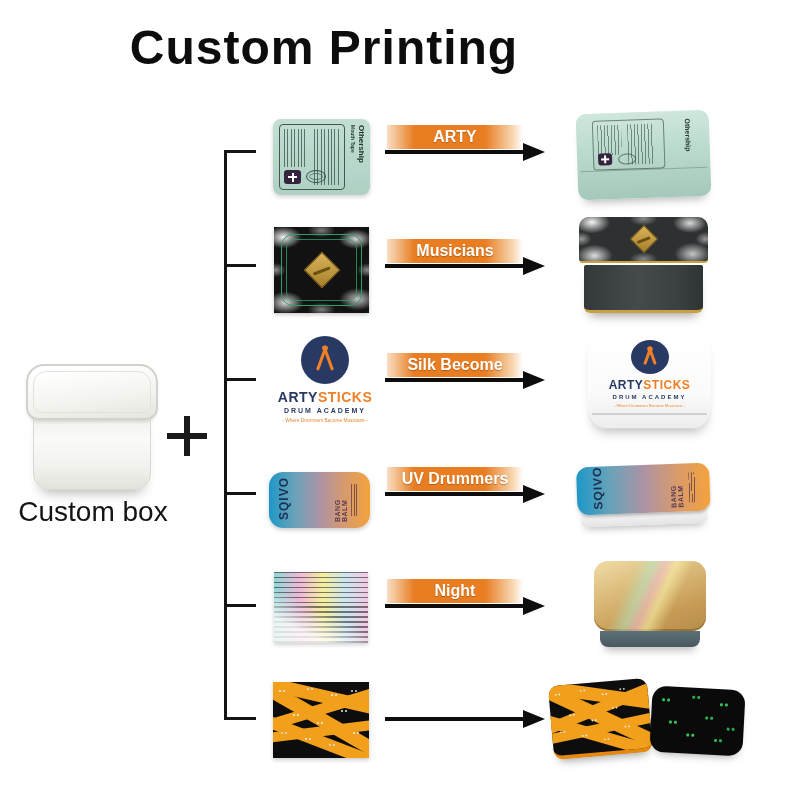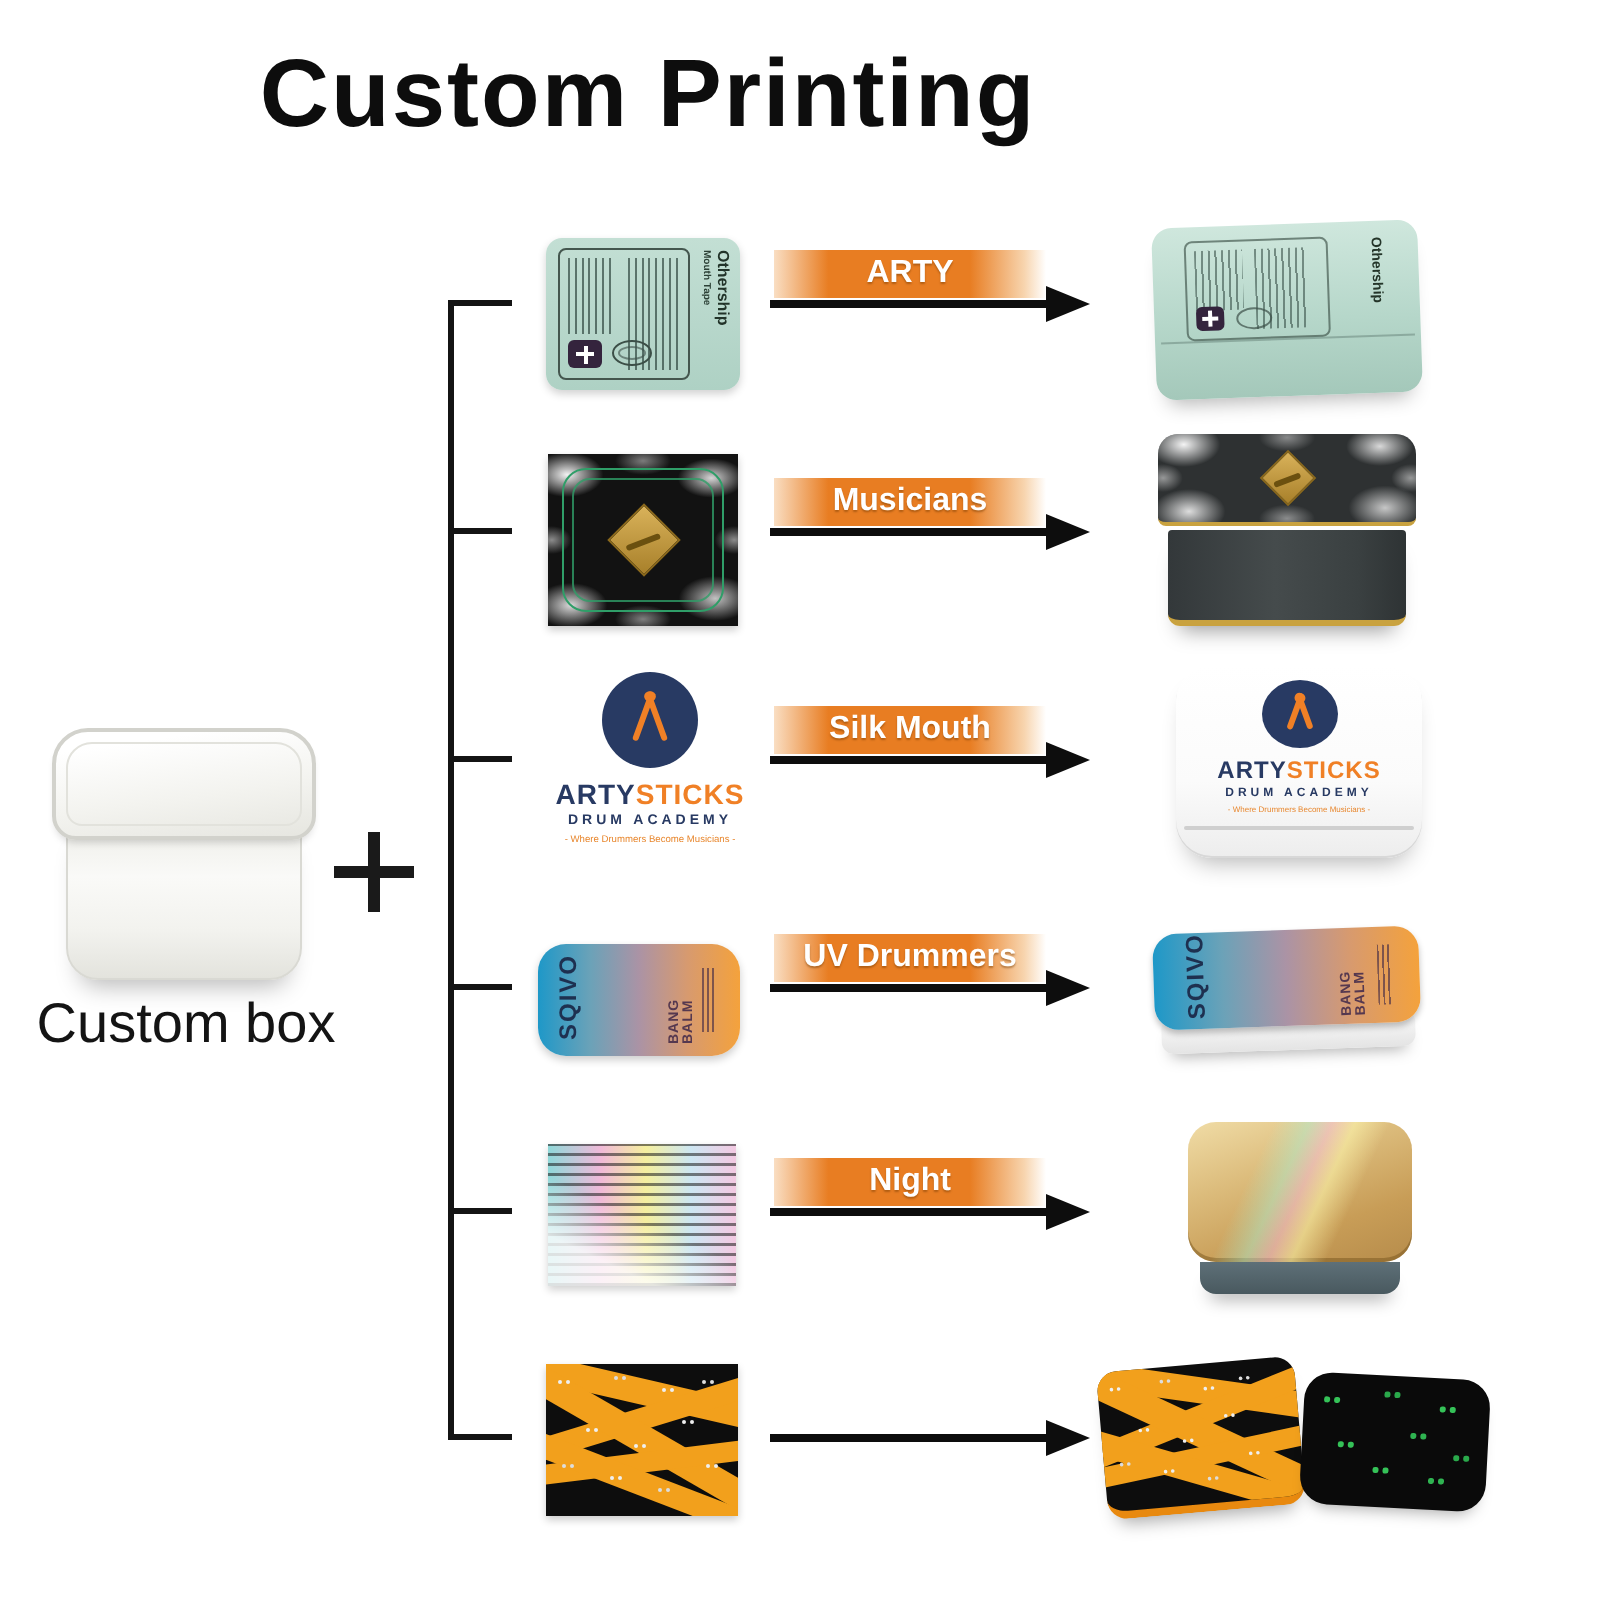--- a/index.html
+++ b/index.html
@@ -254,21 +254,21 @@
       <div class="shaft"></div>
       <div class="head"></div>
     </div>
 
   <div class="proc-label pl2">Musicians</div>
   <div class="proc-arrow pa2">
       <div class="shaft"></div>
       <div class="head"></div>
     </div>
 
-  <div class="proc-label pl3">Silk Mouth</div>
+  <div class="proc-label pl3">Silk Become</div>
   <div class="proc-arrow pa3">
       <div class="shaft"></div>
       <div class="head"></div>
     </div>
 
   <div class="proc-label pl4">UV Drummers</div>
   <div class="proc-arrow pa4">
       <div class="shaft"></div>
       <div class="head"></div>
     </div>

